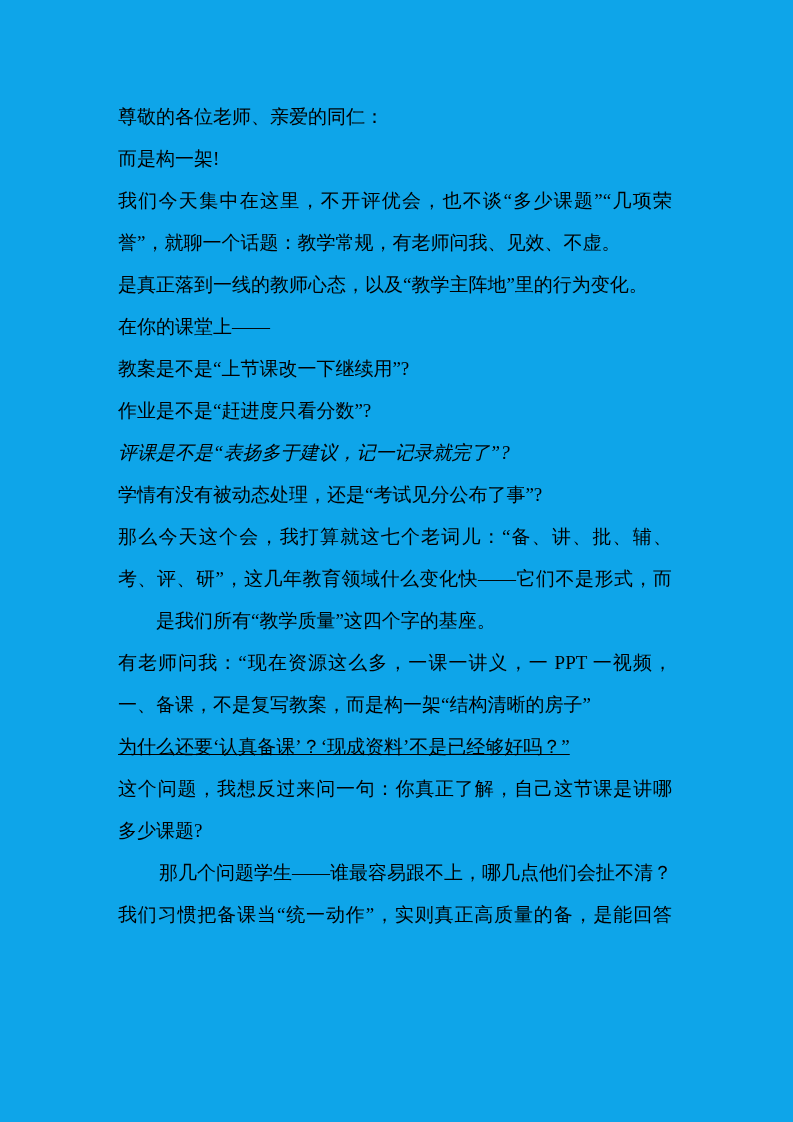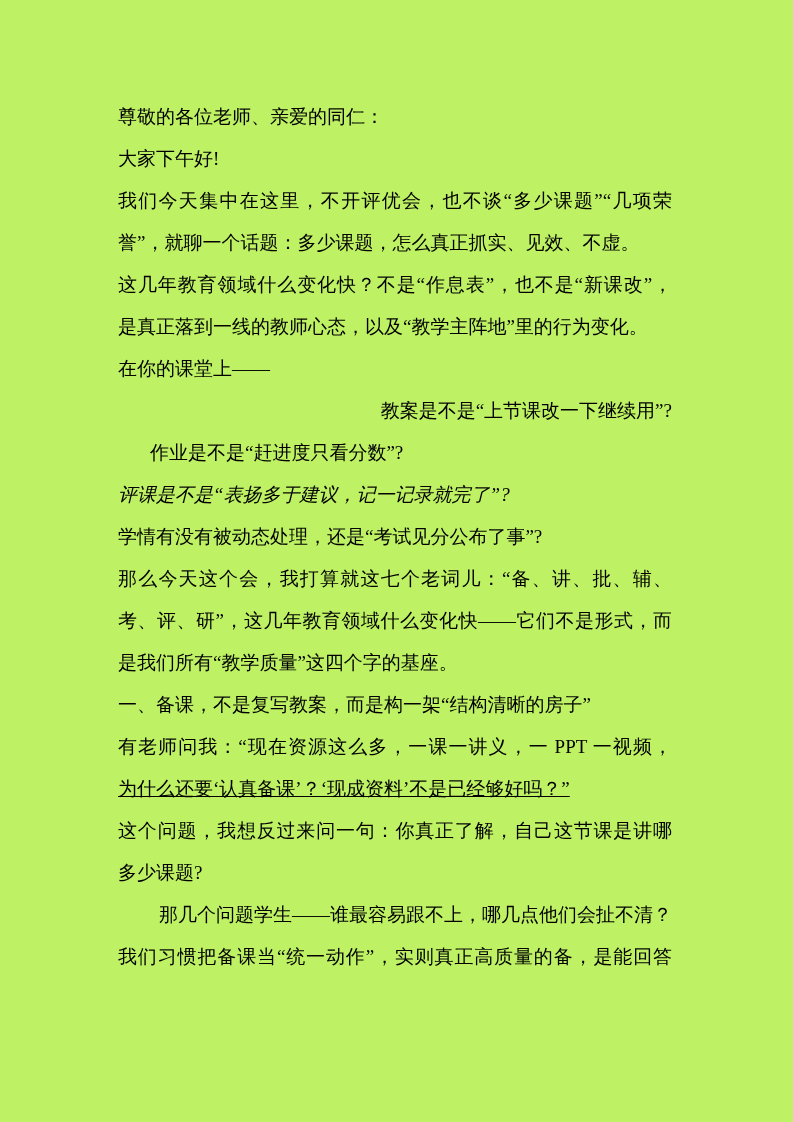--- a/index.html
+++ b/index.html
@@ -9,21 +9,21 @@
   }
   body {
     width: 793px;
     height: 1122px;
     overflow: hidden;
   }
   .doc-page {
     box-sizing: border-box;
     width: 793px;
     height: 1122px;
-    background: #bef264;
+    background: #0ea5e9;
     padding: 96px 121px 0 118px;
   }
   .text-line {
     font-family: "Liberation Serif", "DejaVu Serif", serif;
     font-size: 19px;
     height: 42px;
     line-height: 42px;
     color: #000000;
     white-space: nowrap;
     text-align: left;
@@ -35,34 +35,33 @@
     text-align-last: justify;
     text-justify: inter-character;
   }
 </style>
 </head>
 <body>
 
 <div class="doc-page">
   <div id="text-block">
       <div class="text-line" style="color: rgb(0, 0, 0);">尊敬的各位老师、亲爱的同仁：</div>
-      <div class="text-line" style="color: rgb(0, 0, 0);">大家下午好!</div>
+      <div class="text-line" style="color: rgb(0, 0, 0);">而是构一架!</div>
       <div class="text-line justified" style="color: rgb(0, 0, 0);">我们今天集中在这里，不开评优会，也不谈“多少课题”“几项荣</div>
-      <div class="text-line" style="color: rgb(0, 0, 0);">誉”，就聊一个话题：多少课题，怎么真正抓实、见效、不虚。</div>
-      <div class="text-line justified" style="color: rgb(0, 0, 0);">这几年教育领域什么变化快？不是“作息表”，也不是“新课改”，</div>
+      <div class="text-line" style="color: rgb(0, 0, 0);">誉”，就聊一个话题：教学常规，有老师问我、见效、不虚。</div>
       <div class="text-line" style="color: rgb(0, 0, 0);">是真正落到一线的教师心态，以及“教学主阵地”里的行为变化。</div>
       <div class="text-line" style="color: rgb(0, 0, 0);">在你的课堂上——</div>
-      <div class="text-line" style="color: rgb(0, 0, 0); text-align: right;">教案是不是“上节课改一下继续用”?</div>
-      <div class="text-line" style="color: rgb(0, 0, 0); margin-left: 32px;">作业是不是“赶进度只看分数”?</div>
+      <div class="text-line" style="color: rgb(0, 0, 0);">教案是不是“上节课改一下继续用”?</div>
+      <div class="text-line" style="color: rgb(0, 0, 0);">作业是不是“赶进度只看分数”?</div>
       <div class="text-line" style="color: rgb(0, 0, 0); font-style: italic;">评课是不是“表扬多于建议，记一记录就完了”?</div>
       <div class="text-line" style="color: rgb(0, 0, 0);">学情有没有被动态处理，还是“考试见分公布了事”?</div>
       <div class="text-line justified" style="color: rgb(0, 0, 0);">那么今天这个会，我打算就这七个老词儿：“备、讲、批、辅、</div>
       <div class="text-line justified" style="color: rgb(0, 0, 0);">考、评、研”，这几年教育领域什么变化快——它们不是形式，而</div>
-      <div class="text-line" style="color: rgb(0, 0, 0);">是我们所有“教学质量”这四个字的基座。</div>
+      <div class="text-line" style="color: rgb(0, 0, 0); margin-left: 38px;">是我们所有“教学质量”这四个字的基座。</div>
+      <div class="text-line justified" style="color: rgb(0, 0, 0);">有老师问我：“现在资源这么多，一课一讲义，一 PPT 一视频，</div>
       <div class="text-line" style="color: rgb(0, 0, 0);">一、备课，不是复写教案，而是构一架“结构清晰的房子”</div>
-      <div class="text-line justified" style="color: rgb(0, 0, 0);">有老师问我：“现在资源这么多，一课一讲义，一 PPT 一视频，</div>
       <div class="text-line" style="color: rgb(0, 0, 0); text-decoration: underline;">为什么还要‘认真备课’？‘现成资料’不是已经够好吗？”</div>
       <div class="text-line justified" style="color: rgb(0, 0, 0);">这个问题，我想反过来问一句：你真正了解，自己这节课是讲哪</div>
       <div class="text-line" style="color: rgb(0, 0, 0);">多少课题?</div>
       <div class="text-line" style="color: rgb(0, 0, 0); text-align: right;">那几个问题学生——谁最容易跟不上，哪几点他们会扯不清？</div>
       <div class="text-line justified" style="color: rgb(0, 0, 0);">我们习惯把备课当“统一动作”，实则真正高质量的备，是能回答</div>
     </div>
 </div>
 
 </body></html>

